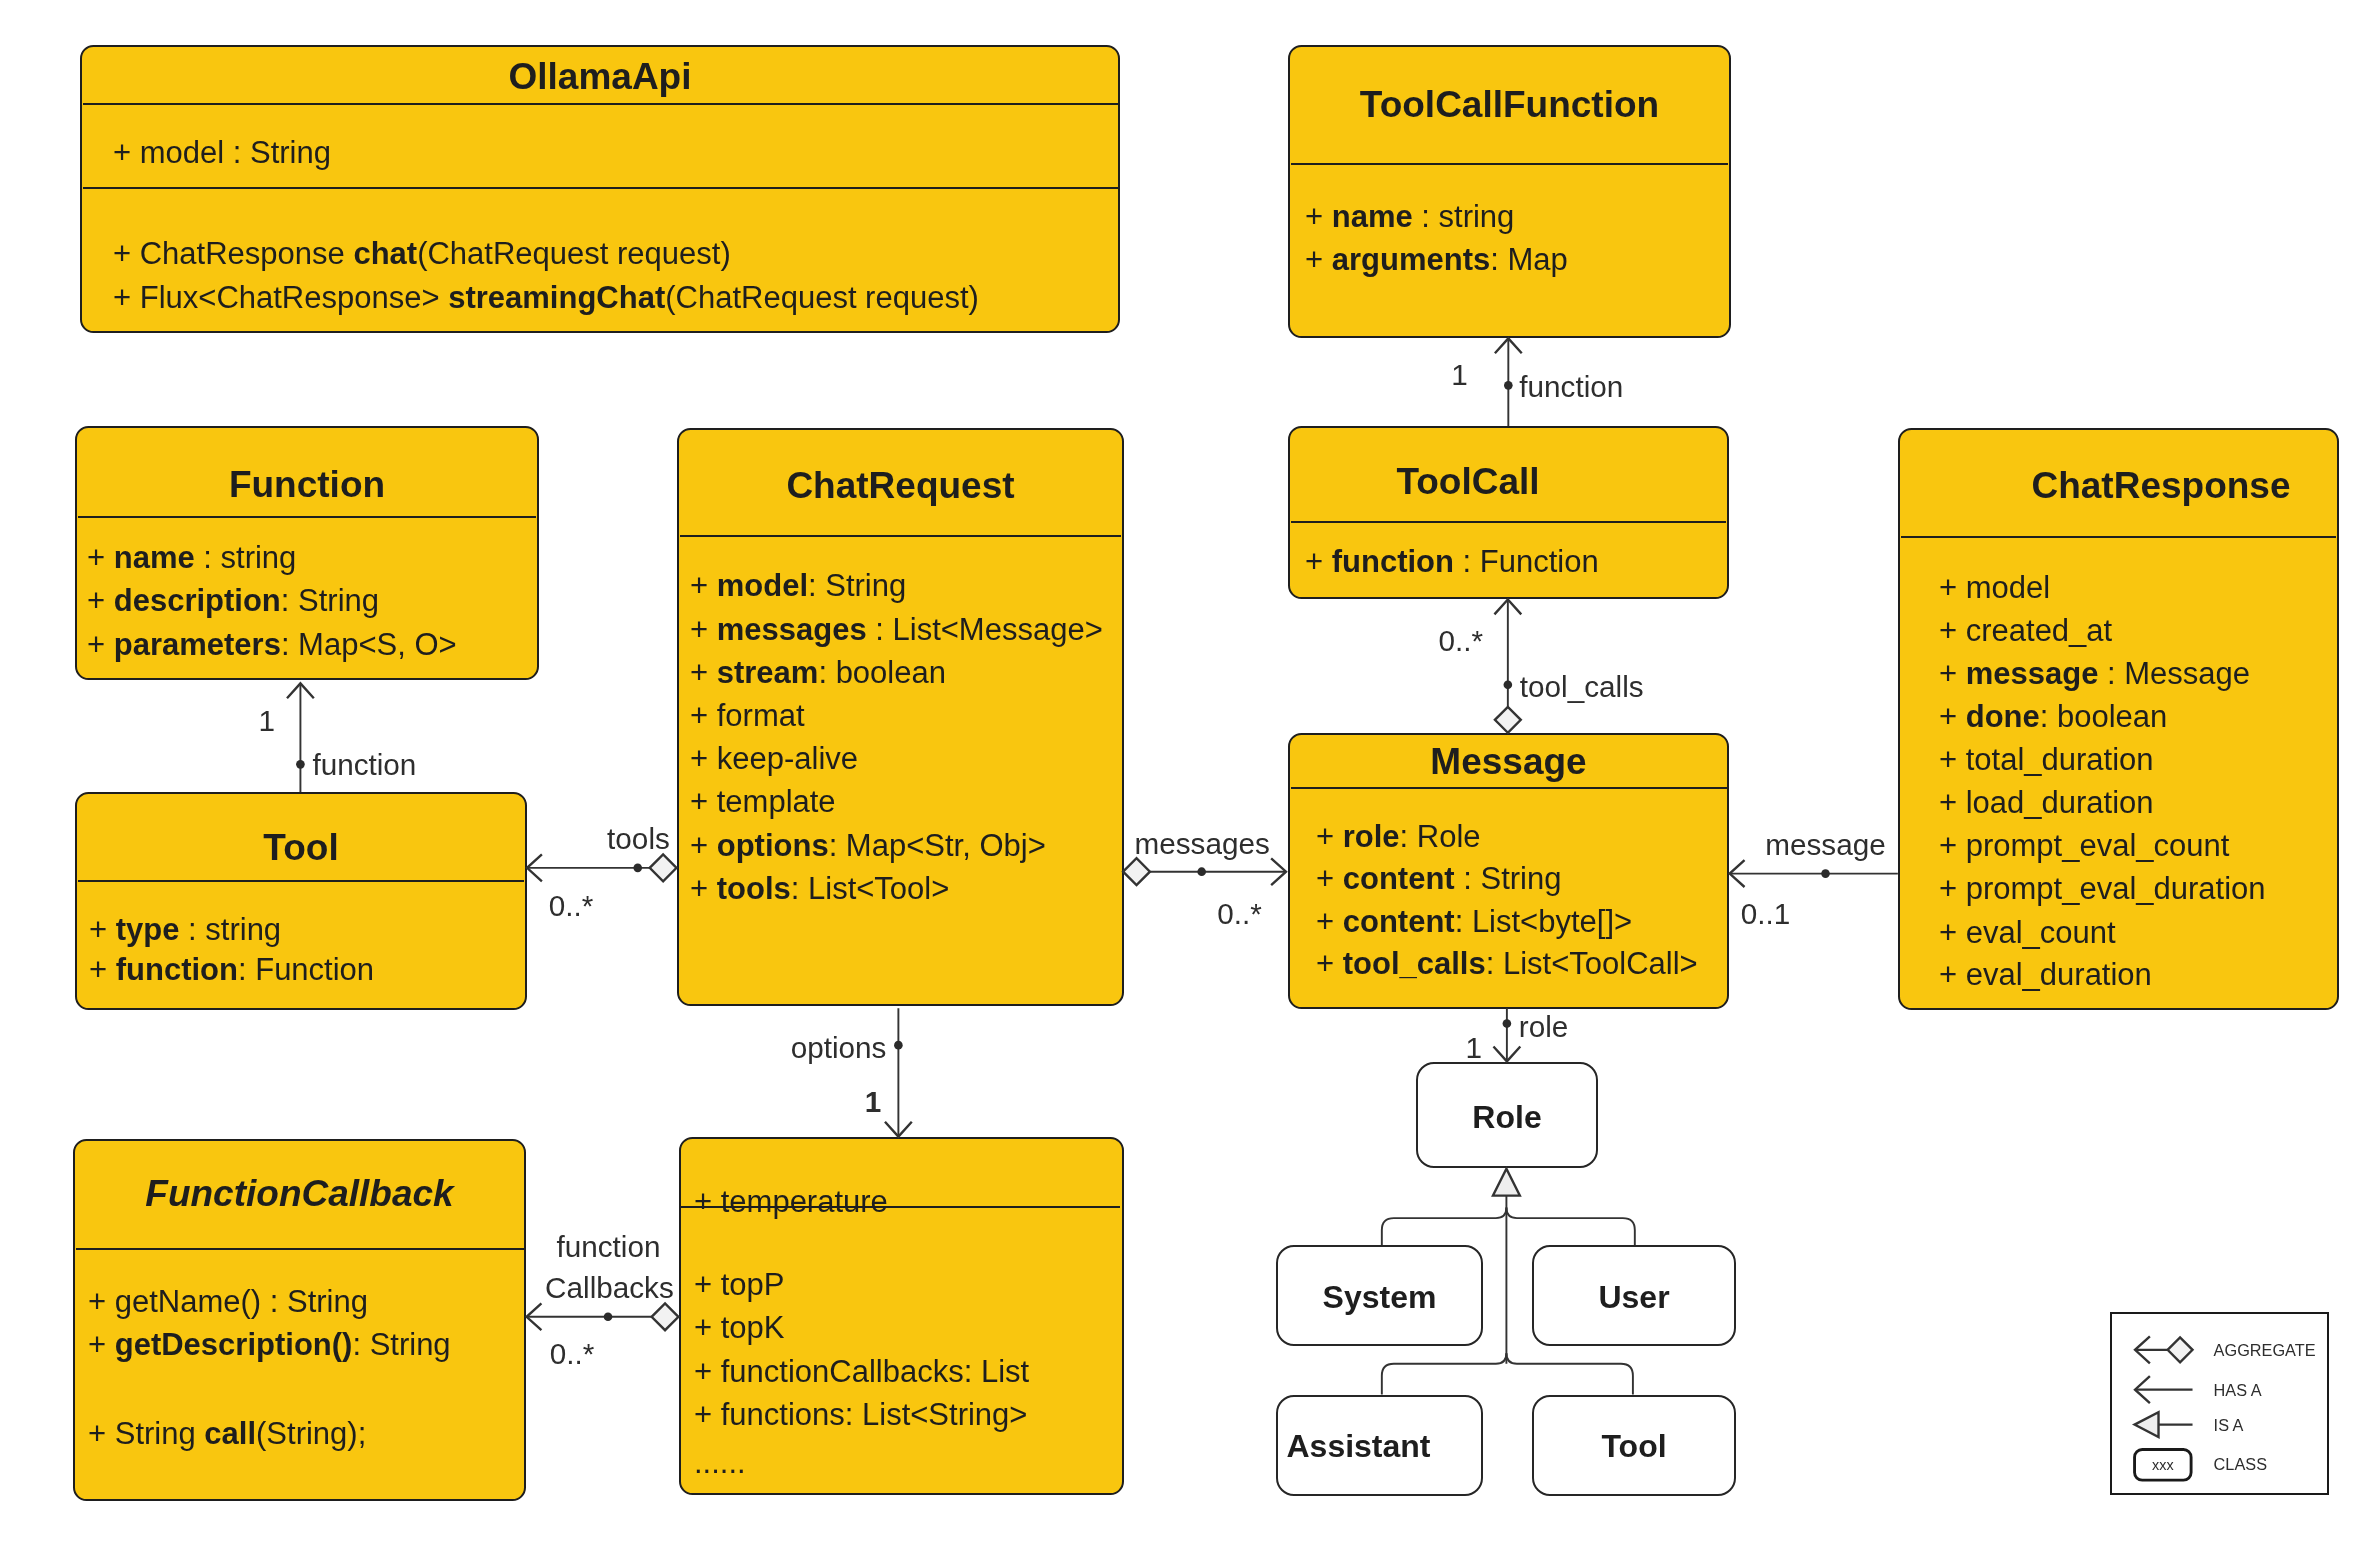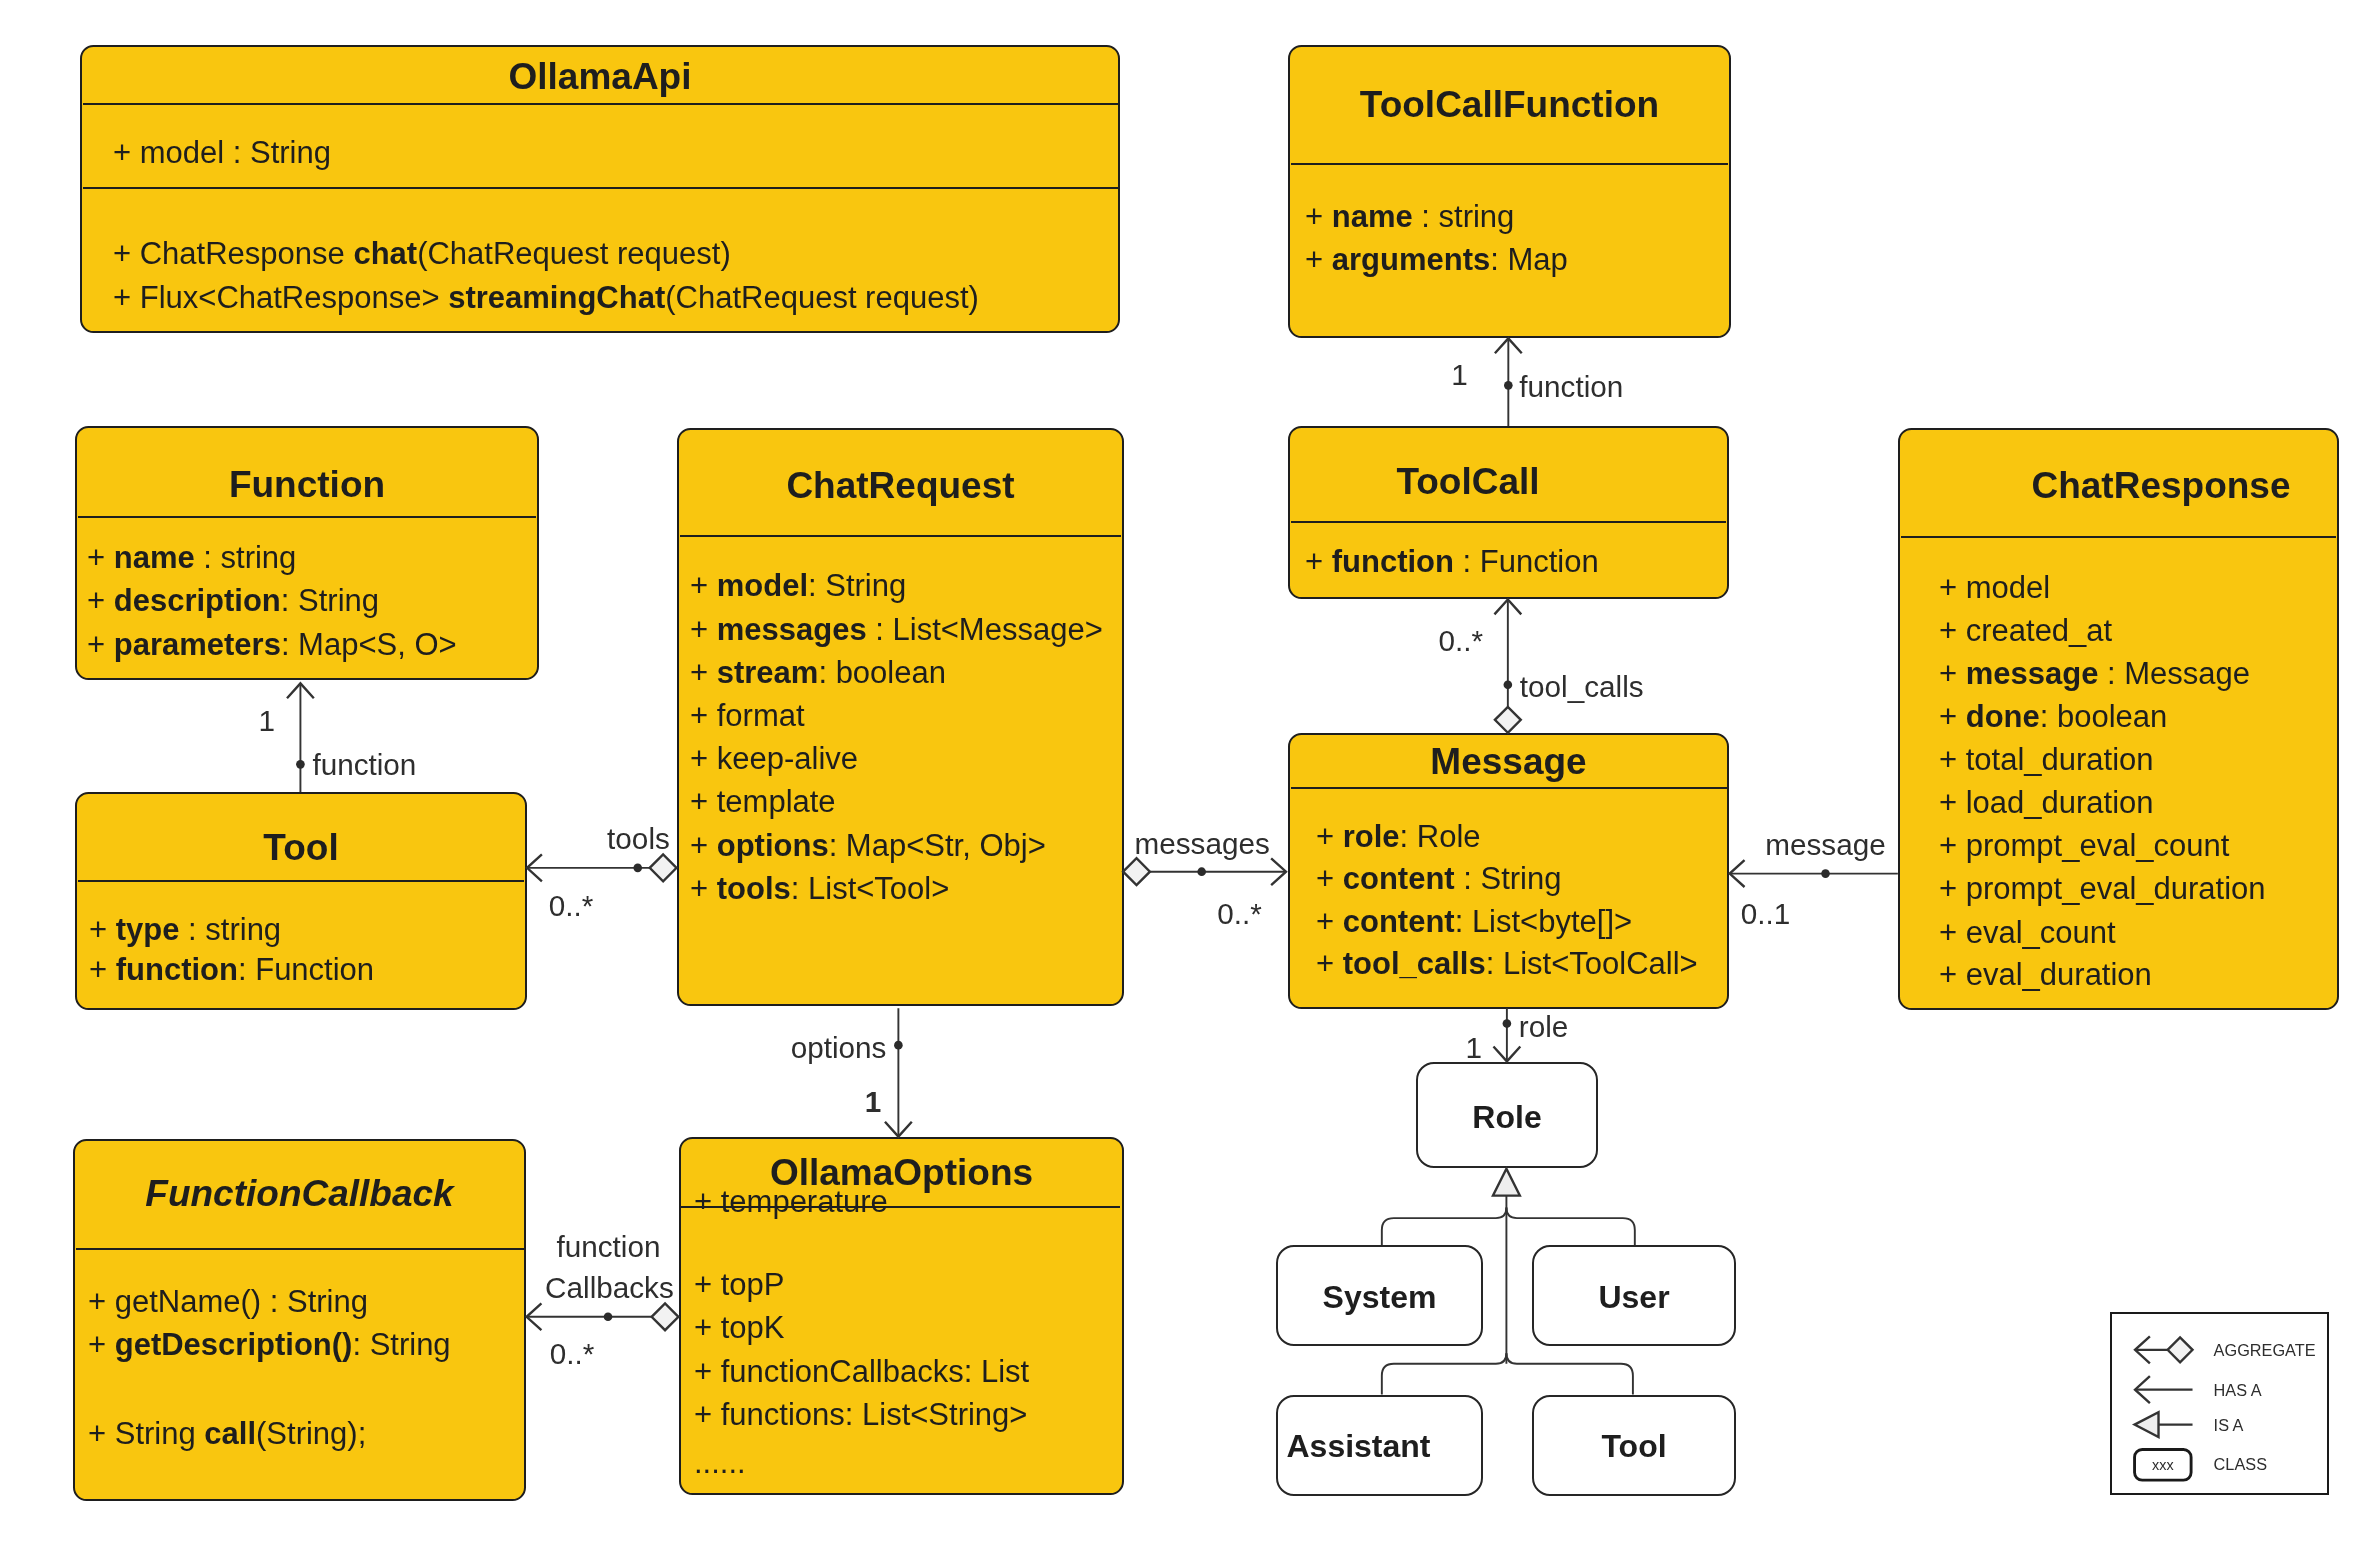--- a/index.html
+++ b/index.html
@@ -86,21 +86,20 @@
 
 <div class="box" style="left:73px;top:1139px;width:453px;height:362px;"></div>
 <div class="sep" style="left:76px;top:1248px;width:448px;"></div>
 <div class="title" style="left:73px;top:1170px;width:453px;font-style:italic;">FunctionCallback</div>
 <div class="ln" style="left:88px;top:1280px;">+ getName() : String</div>
 <div class="ln" style="left:88px;top:1323px;">+ <b>getDescription()</b>: String</div>
 <div class="ln" style="left:88px;top:1412px;">+ String <b>call</b>(String);</div>
 
 <div class="box" style="left:679px;top:1137px;width:445px;height:358px;"></div>
 <div class="sep" style="left:681px;top:1206px;width:439px;"></div>
-<div class="title" style="left:679px;top:1149px;width:445px;">OllamaOptions</div>
 <div class="ln" style="left:694px;top:1180px;">+ temperature</div>
 <div class="ln" style="left:694px;top:1263px;">+ topP</div>
 <div class="ln" style="left:694px;top:1306px;">+ topK</div>
 <div class="ln" style="left:694px;top:1350px;">+ functionCallbacks: List</div>
 <div class="ln" style="left:694px;top:1393px;">+ functions: List&lt;String&gt;</div>
 <div class="ln" style="left:694px;top:1441px;">......</div>
 
 <div class="wbox" style="left:1416px;top:1062px;width:182px;height:106px;"></div>
 <div class="wtitle" style="left:1416px;top:1093px;width:182px;">Role</div>
 <div class="wbox" style="left:1276px;top:1245px;width:207px;height:101px;"></div>

